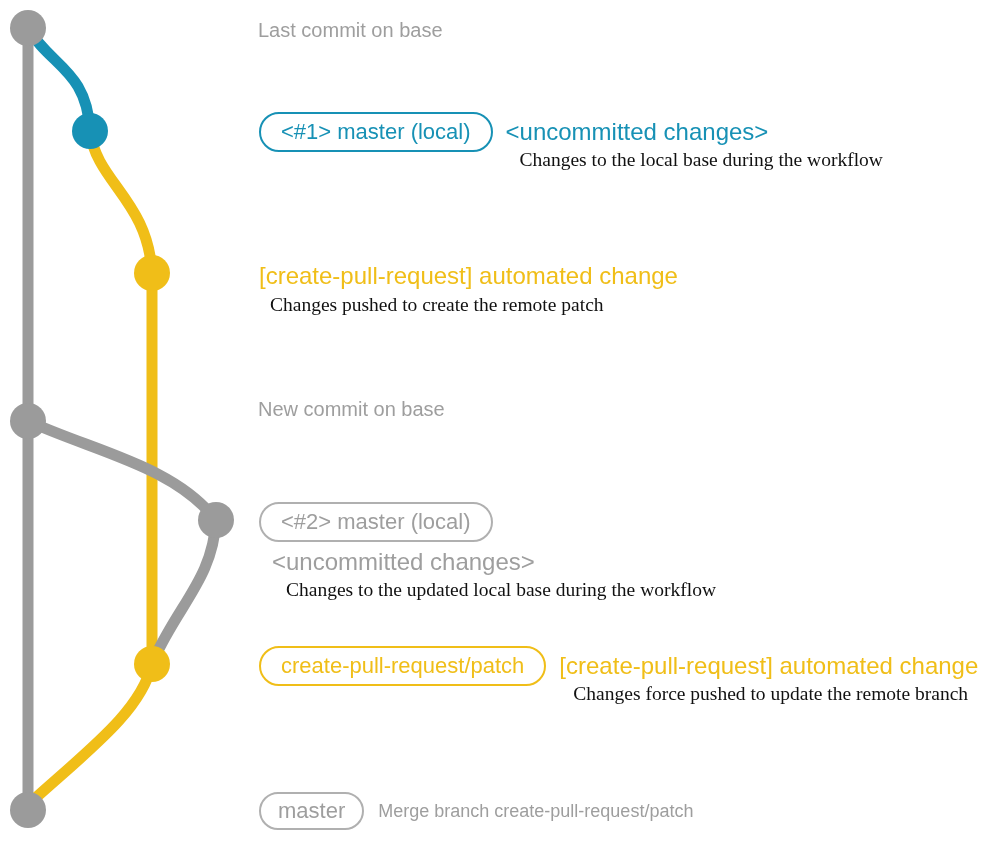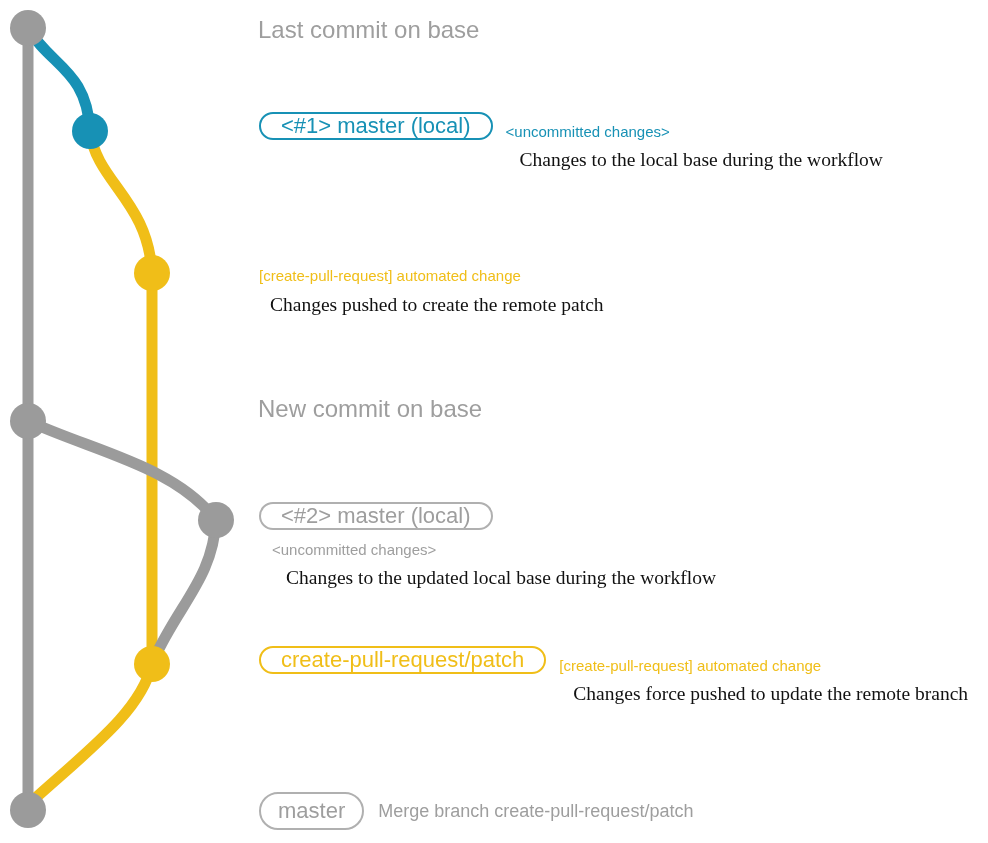--- a/index.html
+++ b/index.html
@@ -23,40 +23,40 @@
   .graph-svg{position:absolute;left:0;top:0;}
   .stroke-gray{stroke:var(--gray-line);}
   .stroke-teal{stroke:var(--teal);}
   .stroke-yellow{stroke:var(--yellow);}
   .node-gray{fill:var(--gray-line);}
   .node-teal{fill:var(--teal);}
   .node-yellow{fill:var(--yellow);}
 
   .caption{
     position:absolute;
-    font-size:24px;
+    font-size:20px;
     line-height:26px;
     color:var(--gray-text);
   }
   .row{position:absolute;display:flex;align-items:flex-start;}
   .badge{
     display:inline-flex;align-items:center;justify-content:center;
-    height:28px;
+    height:40px;
     padding:0 20px;
     border:2px solid;
     border-radius:21px;
     font-size:22px;
     white-space:nowrap;
     background:transparent;
   }
   .badge.teal{border-color:var(--teal);color:var(--teal);}
   .badge.gray{border-color:var(--gray-border);color:var(--gray-text);}
   .badge.yellow{border-color:var(--yellow);color:var(--yellow);}
   .row .col{margin-left:13px;}
-  .label{font-size:15px;line-height:40px;white-space:nowrap;}
+  .label{font-size:24px;line-height:40px;white-space:nowrap;}
   .label.teal{color:var(--teal);}
   .label.gray{color:var(--gray-text);}
   .label.yellow{color:var(--yellow);}
   .desc{
     font-family:Liberation Serif, serif;
     font-size:19.5px;
     line-height:24px;
     color:var(--desc);
     white-space:nowrap;
     margin:-4px 0 0 14px;

